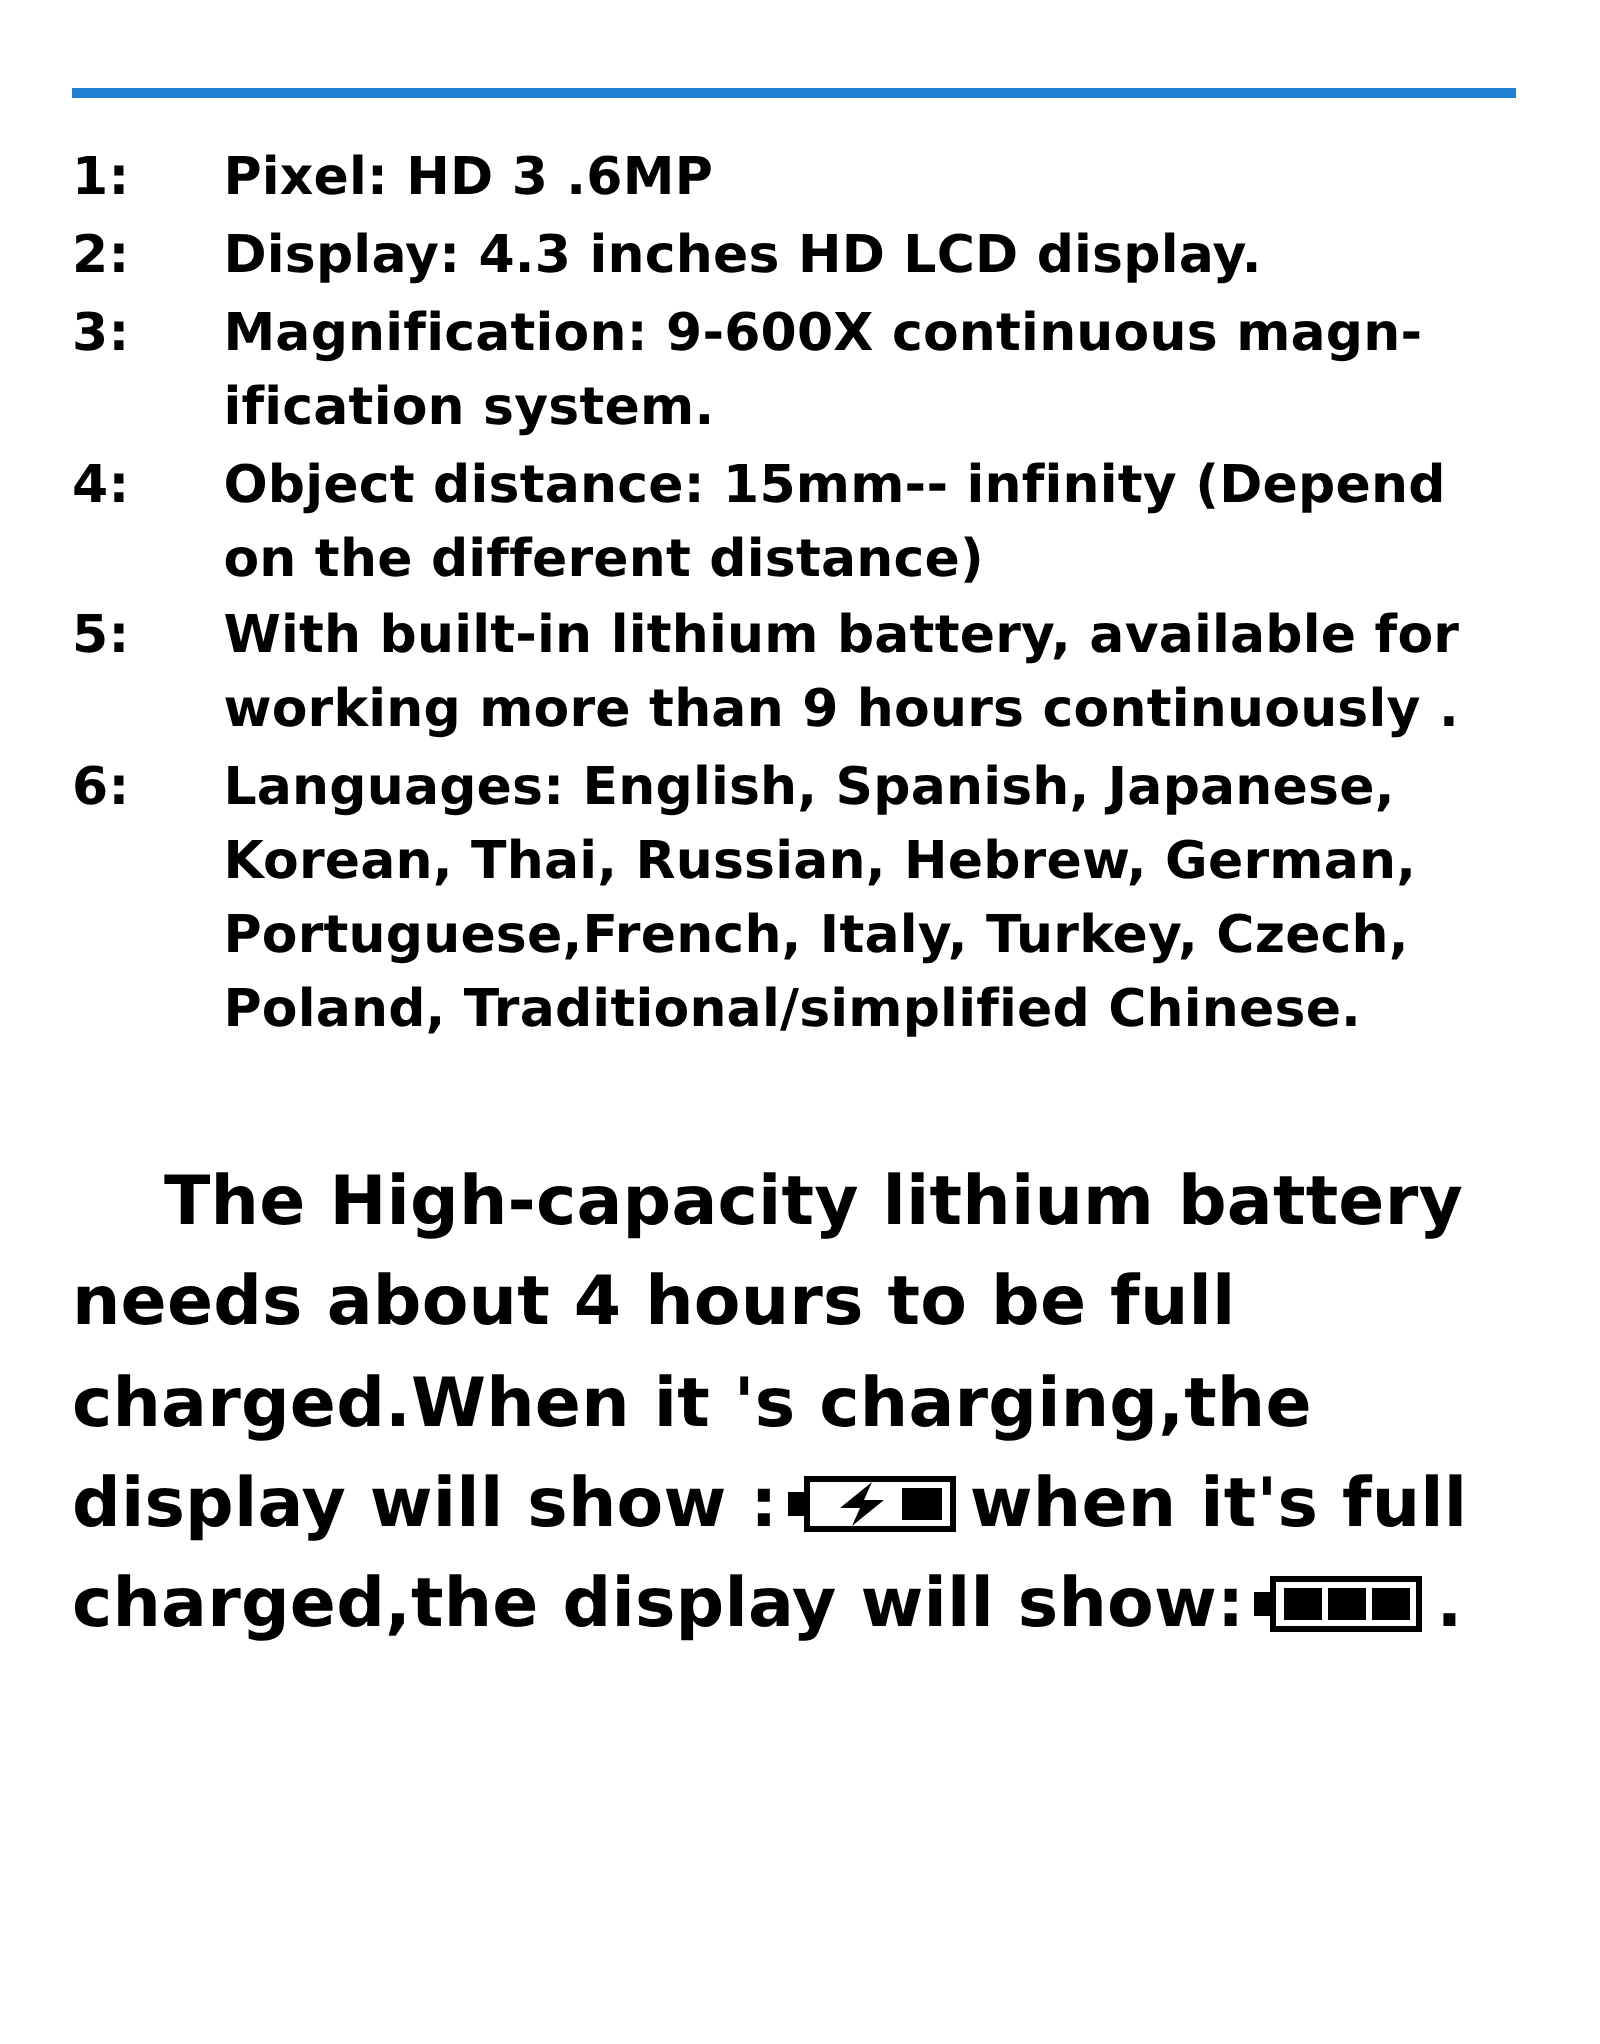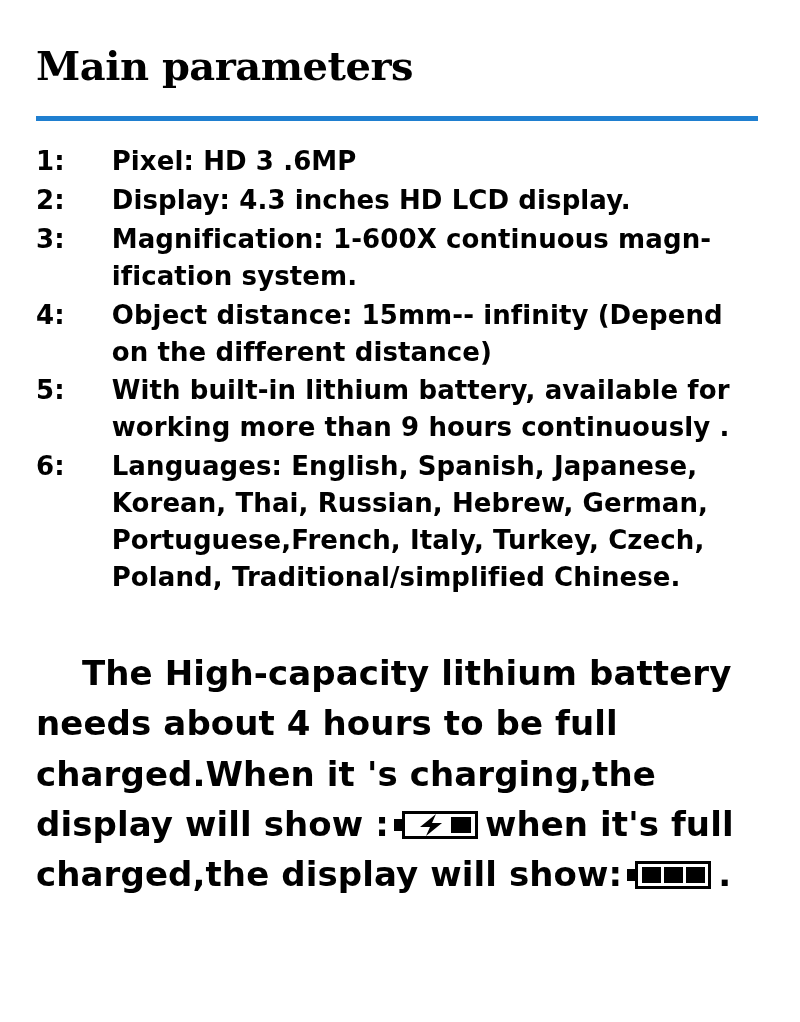--- a/index.html
+++ b/index.html
@@ -74,36 +74,35 @@
     vertical-align: -4px;
     margin: 0 5px;
   }
   .batt svg { display: block; }
 </style>
 </head>
 <body>
 
 <div class="page">
 
-  <h1 class="title">Main parameters</h1>
 
   <div class="rule"></div>
 
   <ul class="spec-list">
     <li class="spec-item">
       <span class="spec-num">1:</span>
       <span class="spec-text">Pixel: HD 3 .6MP</span>
     </li>
     <li class="spec-item">
       <span class="spec-num">2:</span>
       <span class="spec-text">Display: 4.3 inches  HD  LCD  display.</span>
     </li>
     <li class="spec-item">
       <span class="spec-num">3:</span>
-      <span class="spec-text">Magnification: 1-600X continuous magn-ification system.</span>
+      <span class="spec-text">Magnification: 9-600X continuous magn-ification system.</span>
     </li>
     <li class="spec-item">
       <span class="spec-num">4:</span>
       <span class="spec-text">Object distance: 15mm-- infinity (Depend on the different distance)</span>
     </li>
     <li class="spec-item">
       <span class="spec-num">5:</span>
       <span class="spec-text">With built-in lithium battery, available for working more than 9 hours continuously .</span>
     </li>
     <li class="spec-item">

